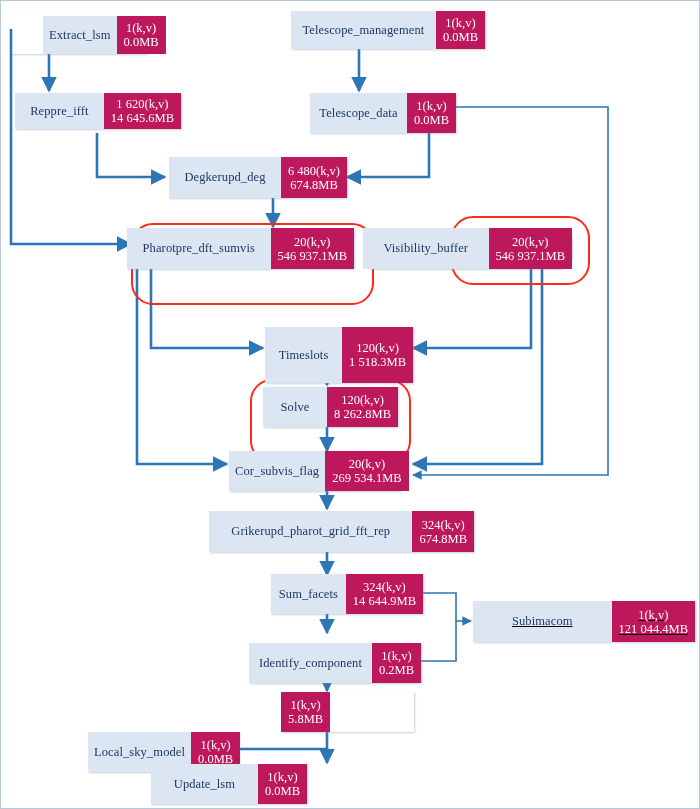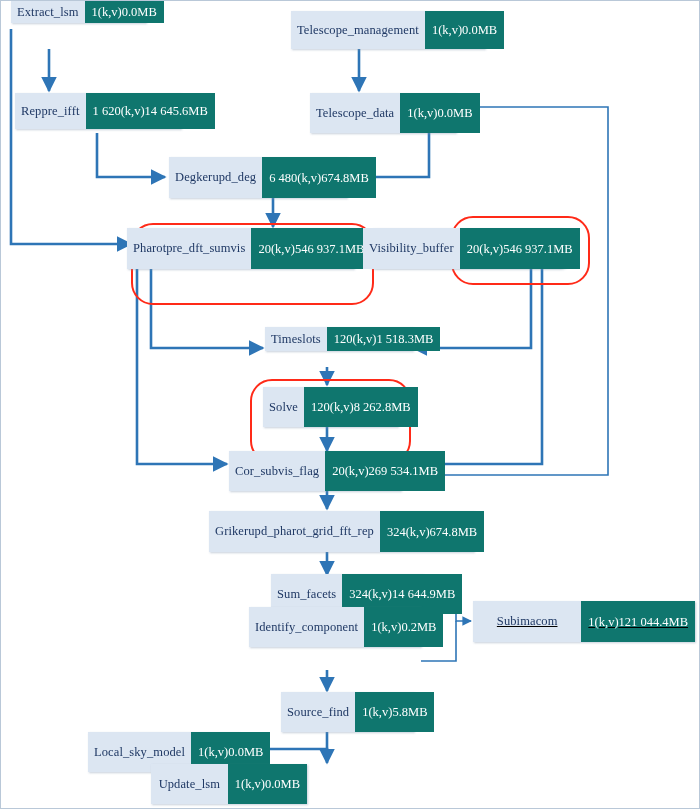--- a/index.html
+++ b/index.html
@@ -41,24 +41,24 @@
     align-items: center;
     justify-content: center;
     font-size: 12.5px;
     letter-spacing: 0.1px;
     white-space: nowrap;
     padding: 0 6px;
     box-sizing: border-box;
   }
   .node .stats {
     flex: 0 0 auto;
-    background: #0f766e;
+    background: #be185d;
     color: #ffffff;
     display: flex;
-    flex-direction: row;
+    flex-direction: column;
     align-items: center;
     justify-content: center;
     font-size: 12.5px;
     line-height: 1.12;
     padding: 2px 7px;
     box-sizing: border-box;
     white-space: nowrap;
   }
   .node .stats .kv { display: block; }
   .node .stats .mb { display: block; }
@@ -129,21 +129,21 @@
       <path d="M 422 592 L 455 592 L 455 620 L 470 620" marker-end="url(#ah-thin)"></path>
 
       <path d="M 420 660 L 455 660 L 455 620"></path>
     </g>
   </svg>
 
   <div class="highlight-box" style="left:130px; top:222px; width:243px; height:82px;"></div>
   <div class="highlight-box" style="left:450px; top:215px; width:139px; height:69px;"></div>
   <div class="highlight-box" style="left:249px; top:378px; width:161px; height:84px;"></div>
 
-  <div class="node" style="left:10px; top:0; width:135px; height:22px;">
+  <div class="node" style="left:10px; top:15px; width:135px; height:38px;padding-left:32px;">
     <div class="name">Extract_lsm</div>
     <div class="stats">
       <span class="kv">1(k,v)</span>
       <span class="mb">0.0MB</span>
     </div>
   </div>
 
   <div class="node" style="left:290px; top:10px; width:194px; height:38px;">
     <div class="name">Telescope_management</div>
     <div class="stats">
@@ -185,21 +185,21 @@
   </div>
 
   <div class="node" style="left:362px; top:227px; width:209px; height:41px;border-radius:13px;">
     <div class="name">Visibility_buffer</div>
     <div class="stats">
       <span class="kv">20(k,v)</span>
       <span class="mb">546 937.1MB</span>
     </div>
   </div>
 
-  <div class="node" style="left:264px; top:326px; width:148px; height:24px;">
+  <div class="node" style="left:264px; top:326px; width:148px; height:56px;">
     <div class="name">Timeslots</div>
     <div class="stats">
       <span class="kv">120(k,v)</span>
       <span class="mb">1 518.3MB</span>
     </div>
   </div>
 
   <div class="node" style="left:262px; top:386px; width:135px; height:40px;">
     <div class="name">Solve</div>
     <div class="stats">
@@ -233,38 +233,37 @@
   </div>
 
   <div class="node" style="left:472px; top:600px; width:222px; height:41px;text-decoration:underline;">
     <div class="name">Subimacom</div>
     <div class="stats">
       <span class="kv">1(k,v)</span>
       <span class="mb">121 044.4MB</span>
     </div>
   </div>
 
-  <div class="node" style="left:248px; top:606px; width:172px; height:40px;">
+  <div class="node" style="left:248px; top:642px; width:172px; height:40px;">
     <div class="name">Identify_component</div>
     <div class="stats">
       <span class="kv">1(k,v)</span>
       <span class="mb">0.2MB</span>
     </div>
   </div>
 
   <div class="node" style="left:87px; top:691px; width:151px; height:40px;margin-top:40px;">
     <div class="name">Local_sky_model</div>
     <div class="stats">
       <span class="kv">1(k,v)</span>
       <span class="mb">0.0MB</span>
     </div>
   </div>
 
   <div class="node" style="left:280px; top:691px; width:133px; height:40px;">
-    <div class="name">Source_find</div>
     <div class="stats">
       <span class="kv">1(k,v)</span>
       <span class="mb">5.8MB</span>
     </div>
   </div>
 
   <div class="node" style="left:150px; top:763px; width:156px; height:40px;">
     <div class="name">Update_lsm</div>
     <div class="stats">
       <span class="kv">1(k,v)</span>

